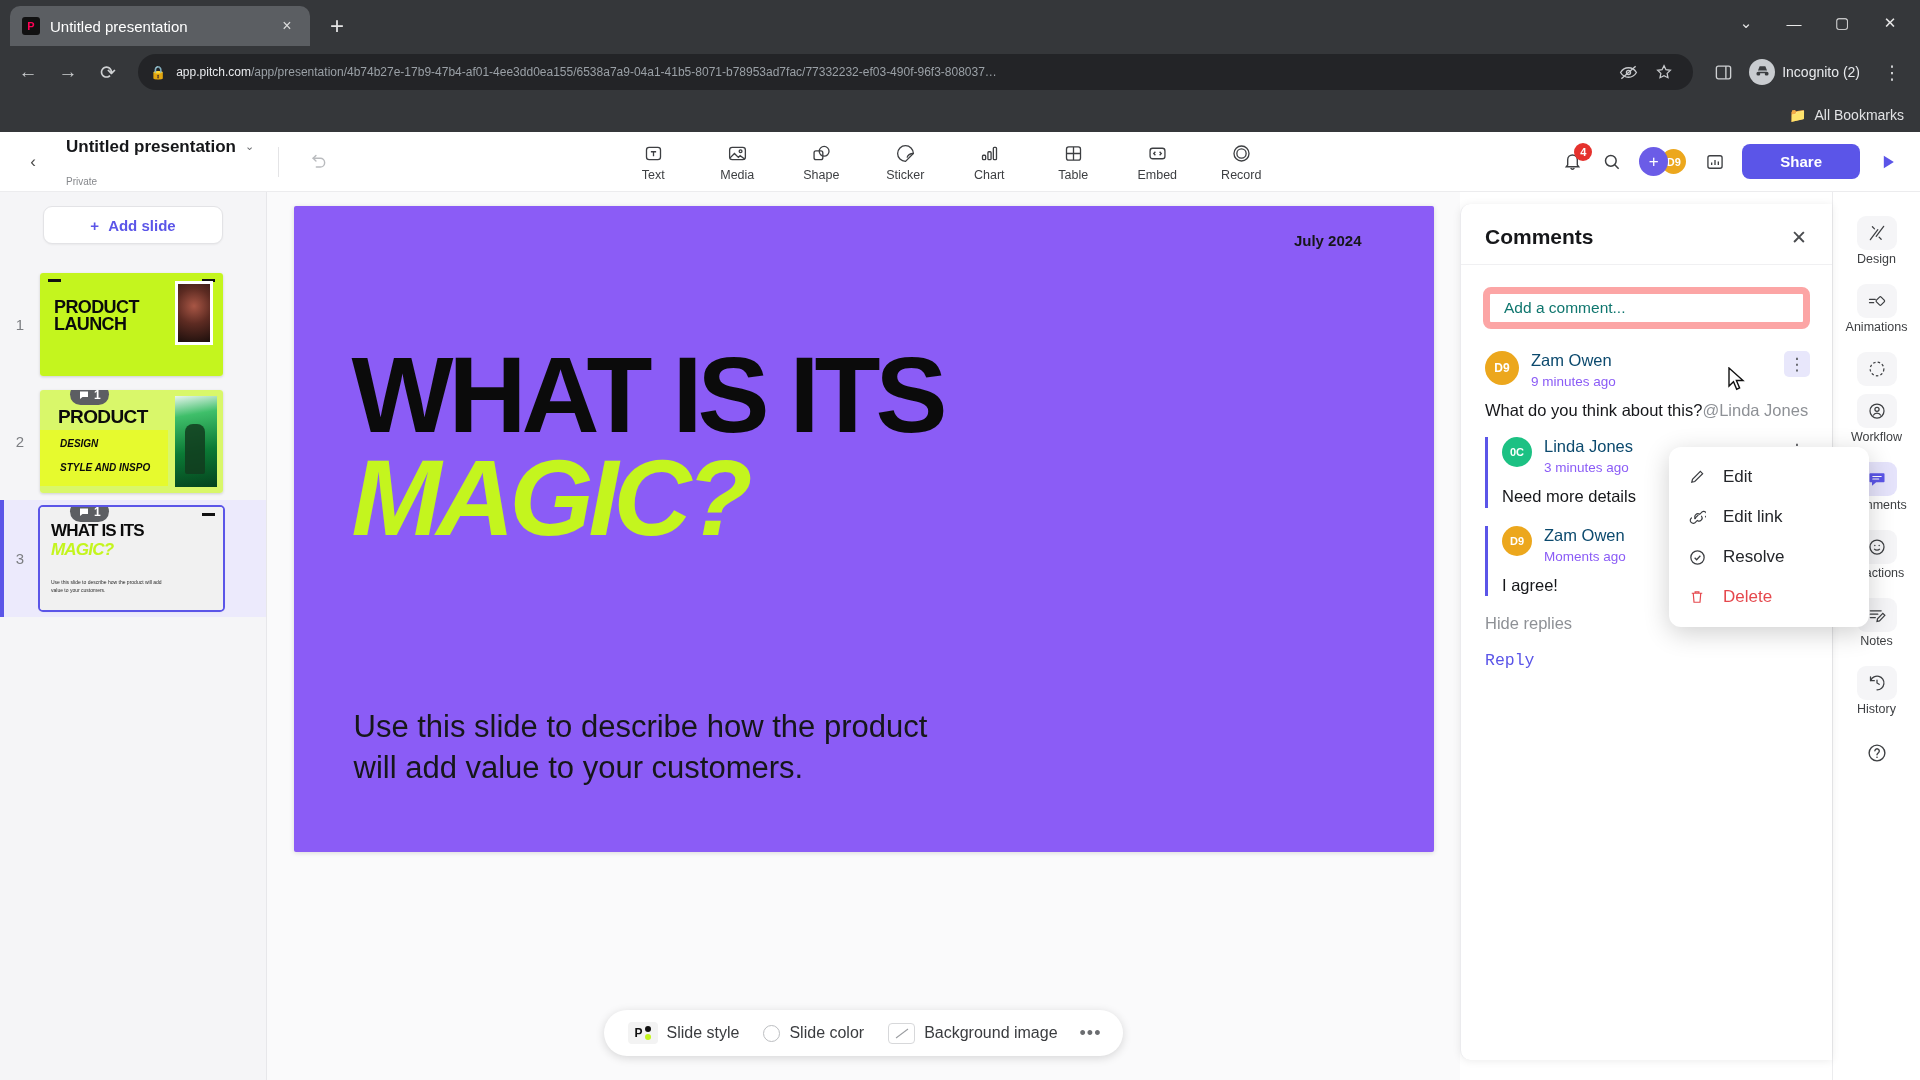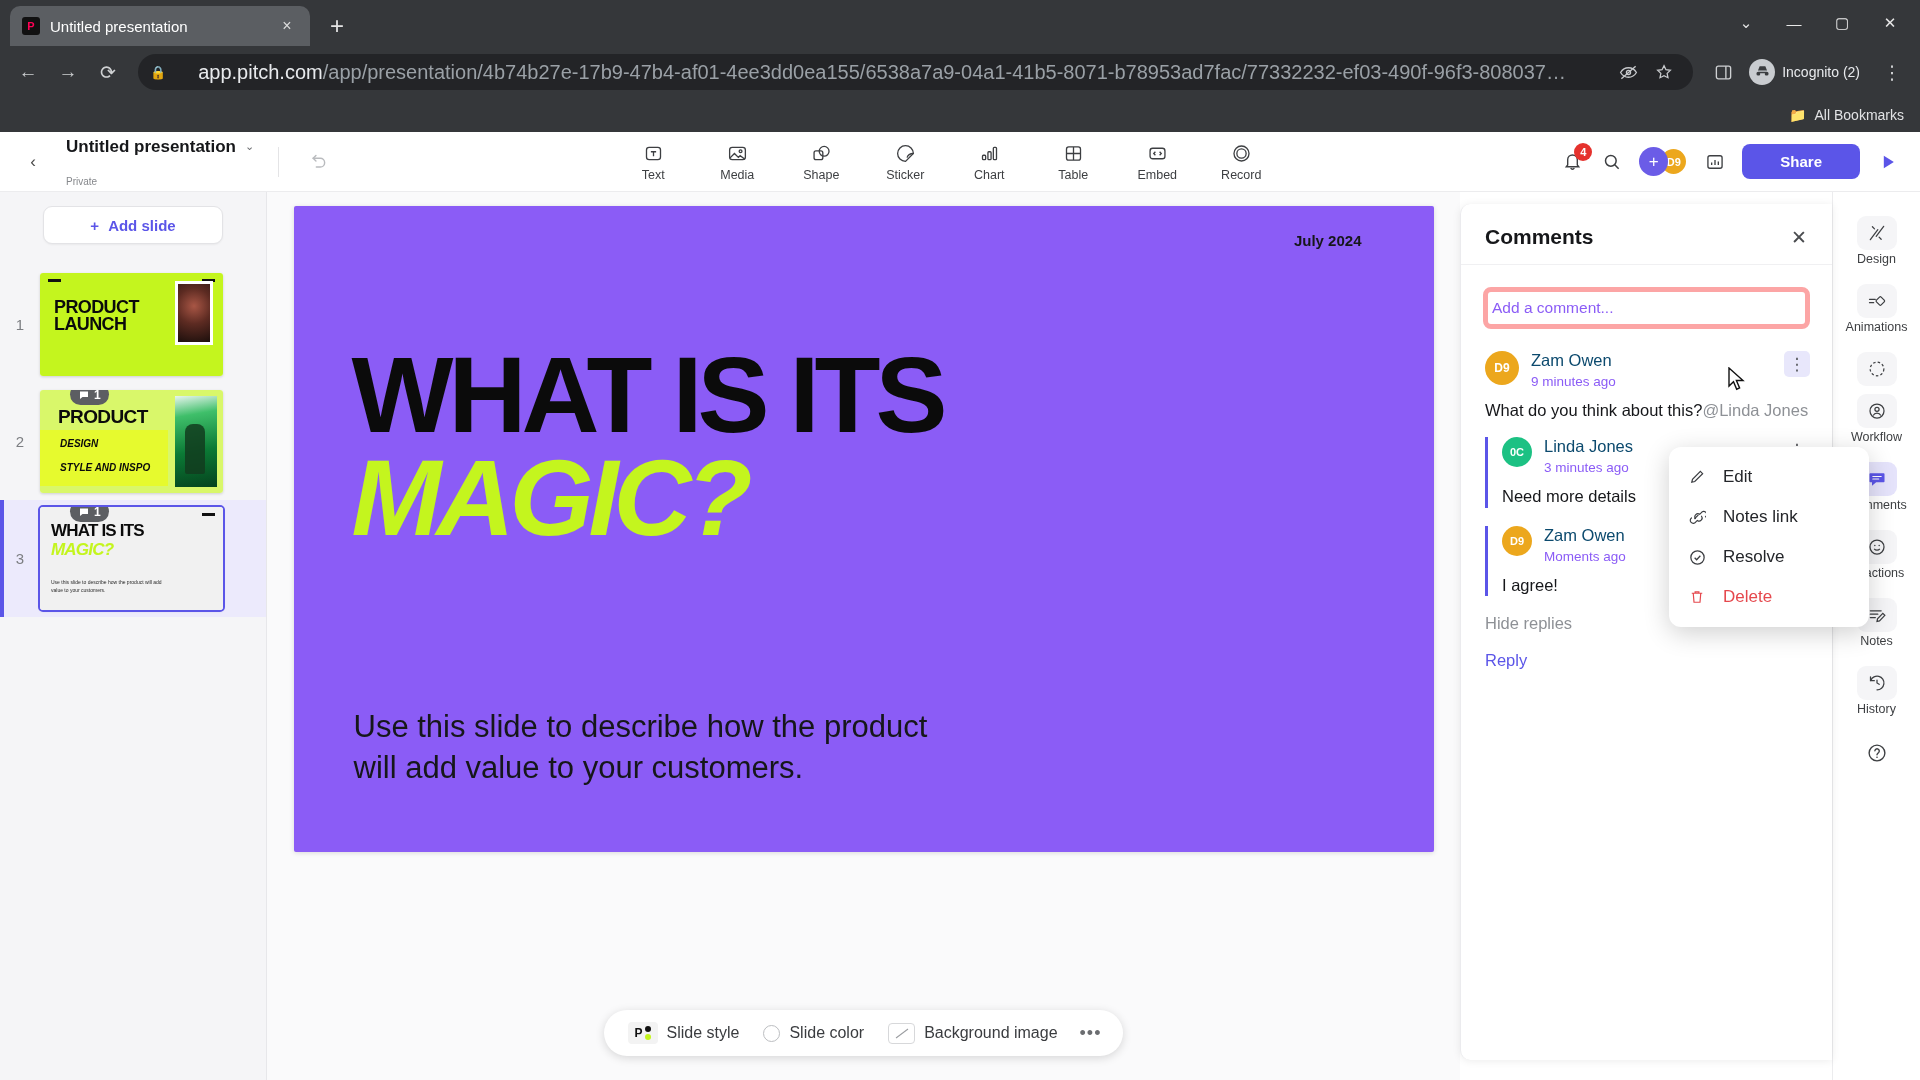--- a/index.html
+++ b/index.html
@@ -36,21 +36,21 @@
              color: #e8e8e8; font-size: 15px; }
 
   .omnibox-row { height: 52px; background: #35373a; display: flex; align-items: center; padding: 0 10px; gap: 4px; }
   .nav-btn { width: 36px; height: 36px; display: flex; align-items: center; justify-content: center;
              color: #cfd1d3; font-size: 19px; border-radius: 50%; }
   .omnibox {
     flex: 1; height: 36px; background: #232427; border-radius: 18px; display: flex; align-items: center;
     padding: 0 12px; gap: 10px; margin: 0 8px; min-width: 0;
   }
   .omni-lock { color: #b6b8bb; font-size: 13px; flex: 0 0 auto; }
-  .omni-url { font-size: 20px; color: #9aa0a6; white-space: nowrap; overflow: hidden; flex: 1; min-width: 0; margin-left: 22px; }
+  .omni-url { font-size: 12px; color: #9aa0a6; white-space: nowrap; overflow: hidden; flex: 1; min-width: 0; }
   .omni-url b { color: #e8eaed; font-weight: 400; }
   .omni-ico { color: #c7c9cc; font-size: 15px; flex: 0 0 auto; width: 26px; text-align: center; }
   .profile-chip { display: flex; align-items: center; gap: 7px; color: #e8eaed; font-size: 14px;
                   padding: 4px 10px 4px 4px; border-radius: 16px; }
   .profile-av { width: 26px; height: 26px; border-radius: 50%; background: #c9ccd0; color: #3b3d40;
                 display: flex; align-items: center; justify-content: center; font-size: 14px; }
   .bookmarks-row { height: 34px; background: #35373a; display: flex; align-items: center;
                    justify-content: flex-end; padding-right: 16px; gap: 8px; color: #e2e3e5; font-size: 14px; }
   .bm-folder { color: #f0c55a; font-size: 14px; }
 
@@ -170,39 +170,39 @@
   .tray-dots { color: #6b6d70; font-size: 18px; letter-spacing: 1px; padding: 0 4px; }
 
   
   .comments { width: 372px; background: #fff; border-left: 1px solid #ebebee; border-radius: 10px 0 0 10px;
               margin: 12px 0 20px 0; box-shadow: 0 1px 8px rgba(0,0,0,.08); flex: 0 0 auto;
               display: flex; flex-direction: column; position: relative; }
   .cm-head { display: flex; align-items: center; justify-content: space-between; padding: 20px 20px 14px 24px;
              border-bottom: 1px solid #f0f0f2; }
   .cm-title { font-size: 21px; font-weight: bold; color: #16171a; }
   .cm-close { color: #4a4c4f; font-size: 19px; width: 26px; height: 26px; display:flex; align-items:center; justify-content:center;}
-  .cm-input { margin: 22px 22px 0 22px; height: 42px; border: 5px solid #fca5a5; border-radius: 8px;
-              display: flex; align-items: center; padding: 0 4px; color: #8b5cf6; font-size: 15.5px; }
+  .cm-input { margin: 22px 22px 0 22px; height: 42px; border: 7px solid #fca5a5; border-radius: 8px;
+              display: flex; align-items: center; padding: 0 14px; color: #0f766e; font-size: 15.5px; }
   .cm-thread { padding: 22px 22px 0 24px; position: relative; }
   .cm-row { display: flex; gap: 12px; align-items: flex-start; position: relative; }
   .av { width: 34px; height: 34px; border-radius: 50%; color: #fff; font-size: 12px; font-weight: bold;
         display: flex; align-items: center; justify-content: center; flex: 0 0 auto; }
   .av.orange { background: #eca71d; }
   .av.green { background: #1cc183; }
   .av.sm { width: 30px; height: 30px; font-size: 11px; }
   .cm-name { font-size: 16.5px; font-weight: normal; color: #0c4a6e; line-height: 1.15; }
   .cm-time { font-size: 13.5px; color: #8b5cf6; margin-top: 4px; }
   .cm-kebab { margin-left: auto; width: 26px; height: 26px; display: flex; align-items: center;
               justify-content: center; color: #5a5c60; font-size: 17px; border-radius: 5px; }
   .cm-kebab.active { background: #e8e7fb; }
   .cm-text { font-size: 16.5px; color: #16171a; line-height: 1.3; margin-top: 11px; }
   .cm-text .mention { color: #8e9196; }
   .replies { margin-top: 16px; display: flex; flex-direction: column; gap: 18px; }
   .reply { border-left: 3px solid #5b55e8; padding-left: 14px; }
-  .cm-link { color: #5b55e8; font-size: 16.5px; margin-top: 18px; }
+  .cm-link { color: #5b55e8; font-size: 16.5px; margin-top: 18px; font-family: Liberation Mono, monospace; }
   .cm-muted { color: #8e9196; font-size: 16.5px; margin-top: 18px; }
 
   .ctx-menu { position: absolute; left: 208px; top: 243px; width: 200px; background: #fff; border-radius: 12px;
               box-shadow: 0 6px 26px rgba(0,0,0,.19); padding: 10px 0; z-index: 40; }
   .ctx-item { display: flex; align-items: center; gap: 16px; padding: 10px 18px; font-size: 17px; color: #24262a; }
   .ctx-item.danger { color: #e5484d; text-align: center; }
   .ctx-ico { width: 20px; display: flex; align-items: center; justify-content: center; }
 
   .cursor { position: absolute; left: 266px; top: 163px; z-index: 60; }
 
@@ -566,21 +566,21 @@
             <span>Edit</span>
           </div>
           <div class="ctx-item">
             <span class="ctx-ico">
               <svg width="18" height="18" viewBox="0 0 24 24" fill="none" stroke="#3c3e42" stroke-width="1.6" stroke-linecap="round">
                 <path d="M10 14a4 4 0 015.6-5.6l2.2-2.2a4 4 0 115.6 5.6"></path>
                 <path d="M13.5 9.5L9 14"></path>
                 <path d="M14 10a4 4 0 01-5.6 5.6l-2.2 2.2a4 4 0 11-5.6-5.6" transform="translate(4,1)"></path>
               </svg>
             </span>
-            <span>Notes link</span>
+            <span>Edit link</span>
           </div>
           <div class="ctx-item">
             <span class="ctx-ico">
               <svg width="19" height="19" viewBox="0 0 24 24" fill="none" stroke="#3c3e42" stroke-width="1.6">
                 <circle cx="12" cy="12" r="8.4"></circle>
                   <path d="M8.4 12.3l2.5 2.5 4.7-5"></path>
               </svg>
             </span>
             <span>Resolve</span>
           </div>

